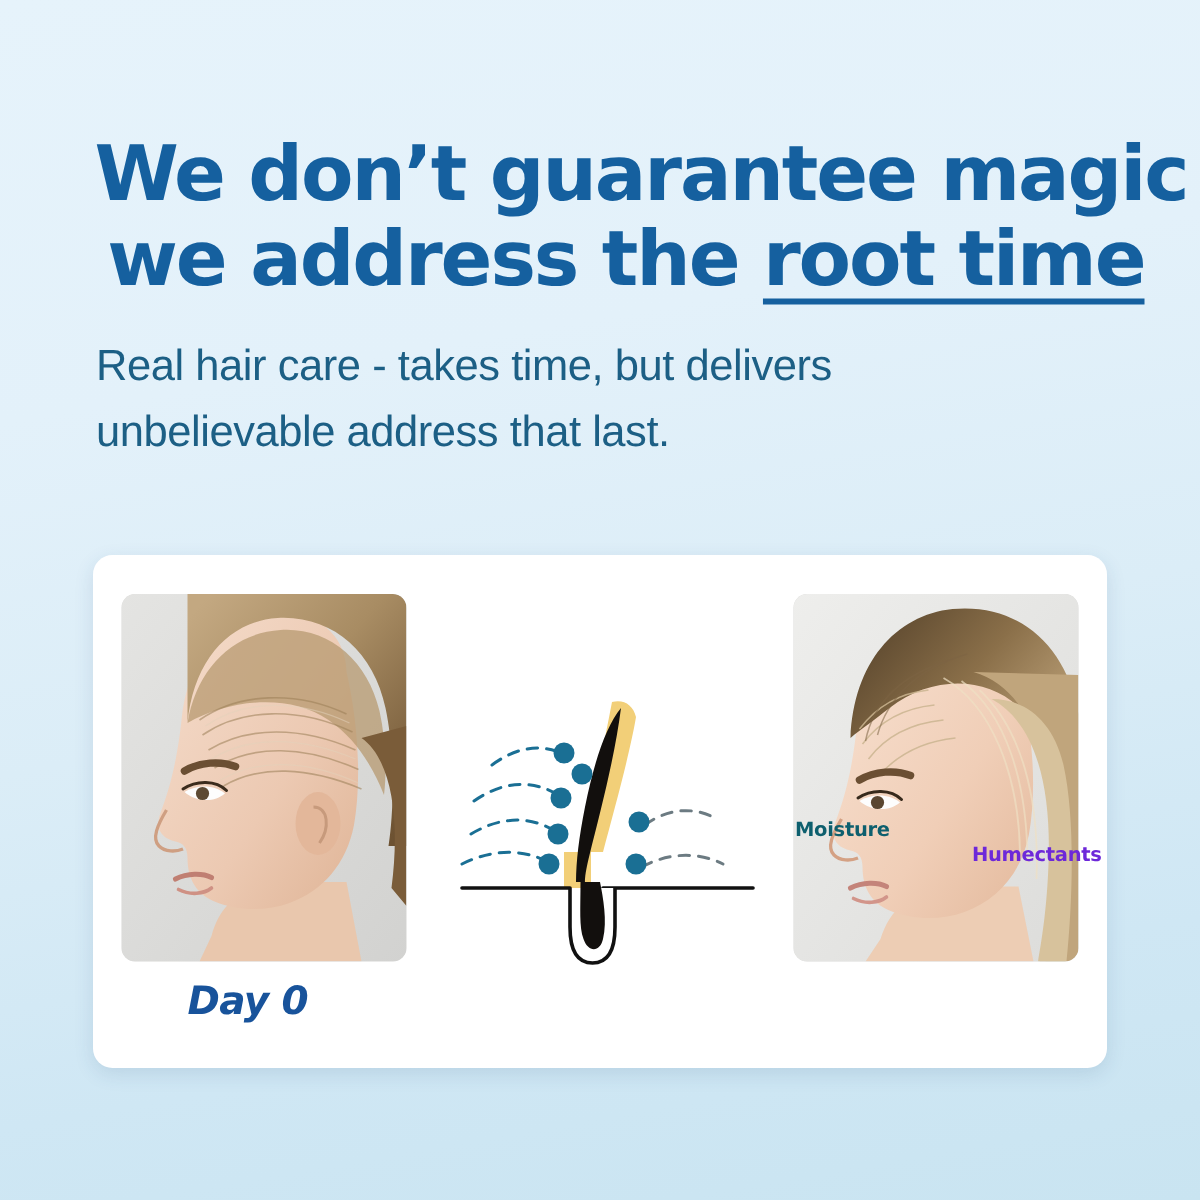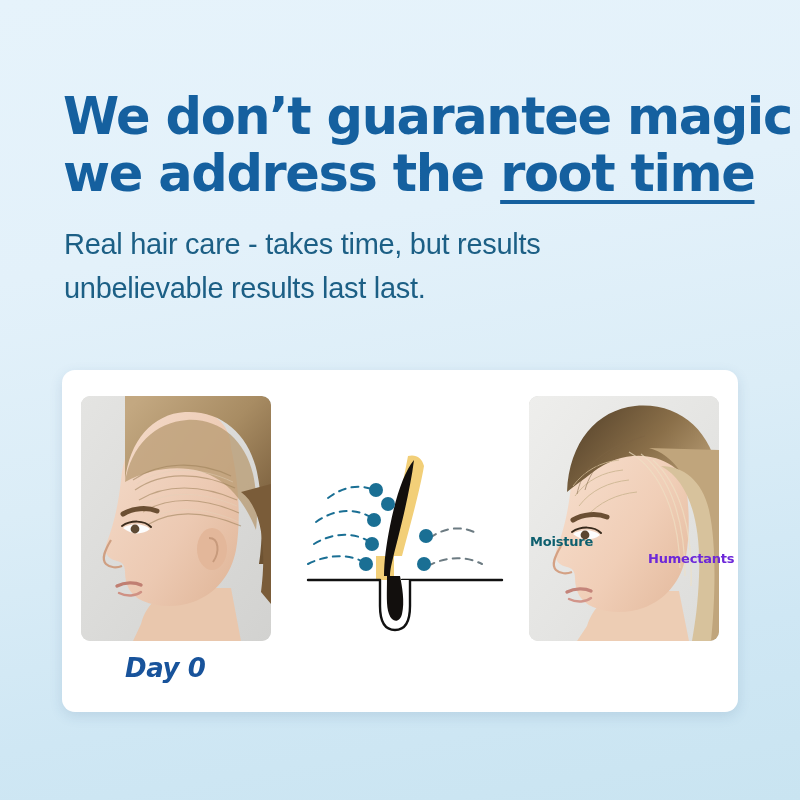--- a/index.html
+++ b/index.html
@@ -25,20 +25,21 @@
     position: absolute;
     left: 63px;
     top: 88px;
     width: 700px;
     font-family: "DejaVu Sans", sans-serif;
     font-weight: 700;
     font-size: 51px;
     line-height: 57px;
     letter-spacing: -1.4px;
     color: #15609f;
+    text-align: right;
   }
   .headline .line { display: block; white-space: nowrap; }
   .headline .ul {
     text-decoration: underline;
     text-decoration-thickness: 4px;
     text-underline-offset: 9px;
   }
 
   
   .subhead {
@@ -93,21 +94,21 @@
     white-space: nowrap;
     font-style: italic;
   }
   .day-label.left  { left: 63px; }
   .day-label.right { left: 533px; }
 
   
   .diagram {
     position: absolute;
     left: 228px;
-    top: 64px;
+    top: 76px;
     width: 230px;
     height: 200px;
   }
   .diagram svg { display: block; width: 230px; height: 200px; }
 
   .diag-label {
     position: absolute;
     font-family: "DejaVu Sans", sans-serif;
     font-weight: 700;
     font-size: 13px;
@@ -121,22 +122,22 @@
 <body>
 
 <div class="stage">
 
   <div class="headline">
     <span class="line">We don’t guarantee magic</span>
     <span class="line"><span>we address the </span><span class="ul">root time</span></span>
   </div>
 
   <div class="subhead">
-    <span class="line">Real hair care - takes time, but results</span>
-    <span class="line">unbelievable results last last.</span>
+    <span class="line">Real hair care - takes time, but delivers</span>
+    <span class="line">unbelievable address that last.</span>
   </div>
 
   <div class="card">
 
     <div class="photo left">
       <svg viewBox="0 0 190 245" xmlns="http://www.w3.org/2000/svg" aria-hidden="true">
         <defs>
           <linearGradient id="bgL" x1="0" y1="0" x2="1" y2="1">
             <stop offset="0%" stop-color="#e4e4e2"></stop>
             <stop offset="100%" stop-color="#d2d2d0"></stop>

